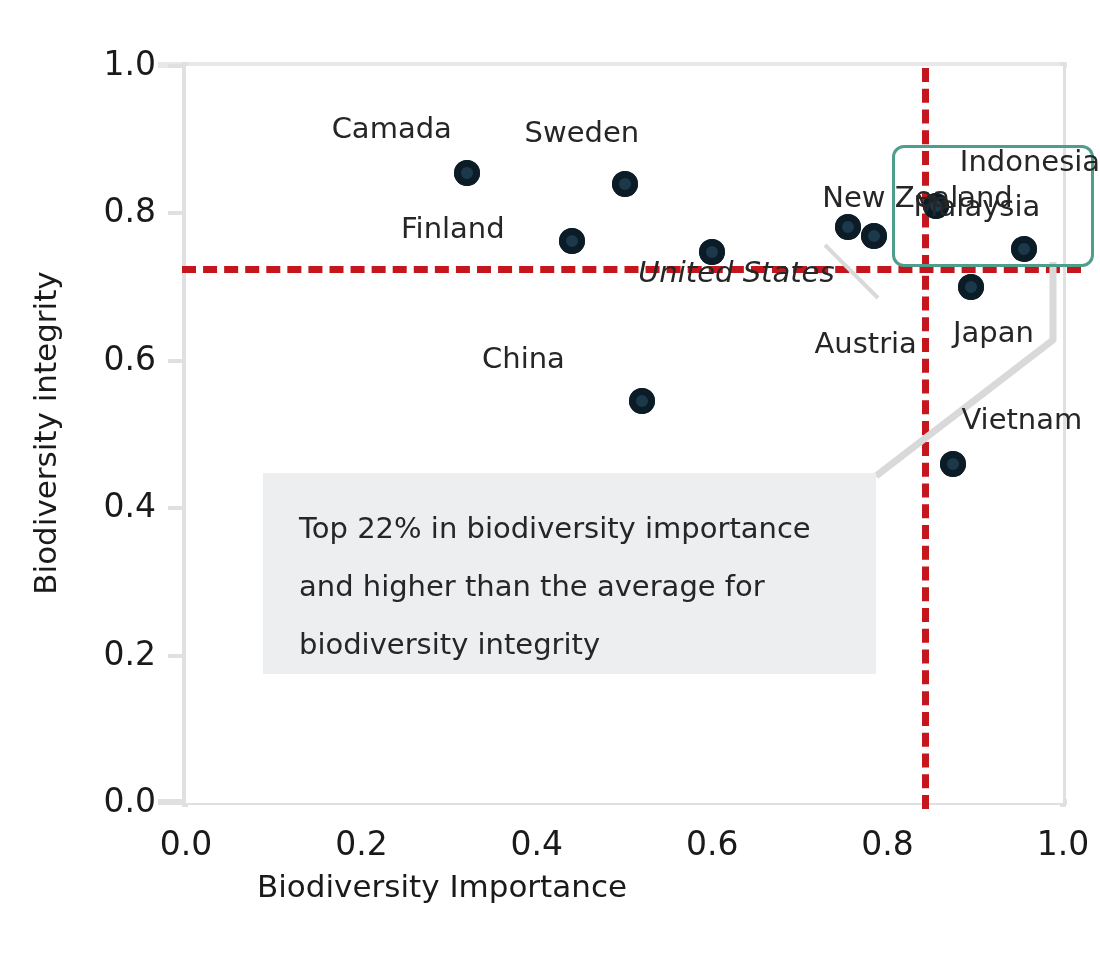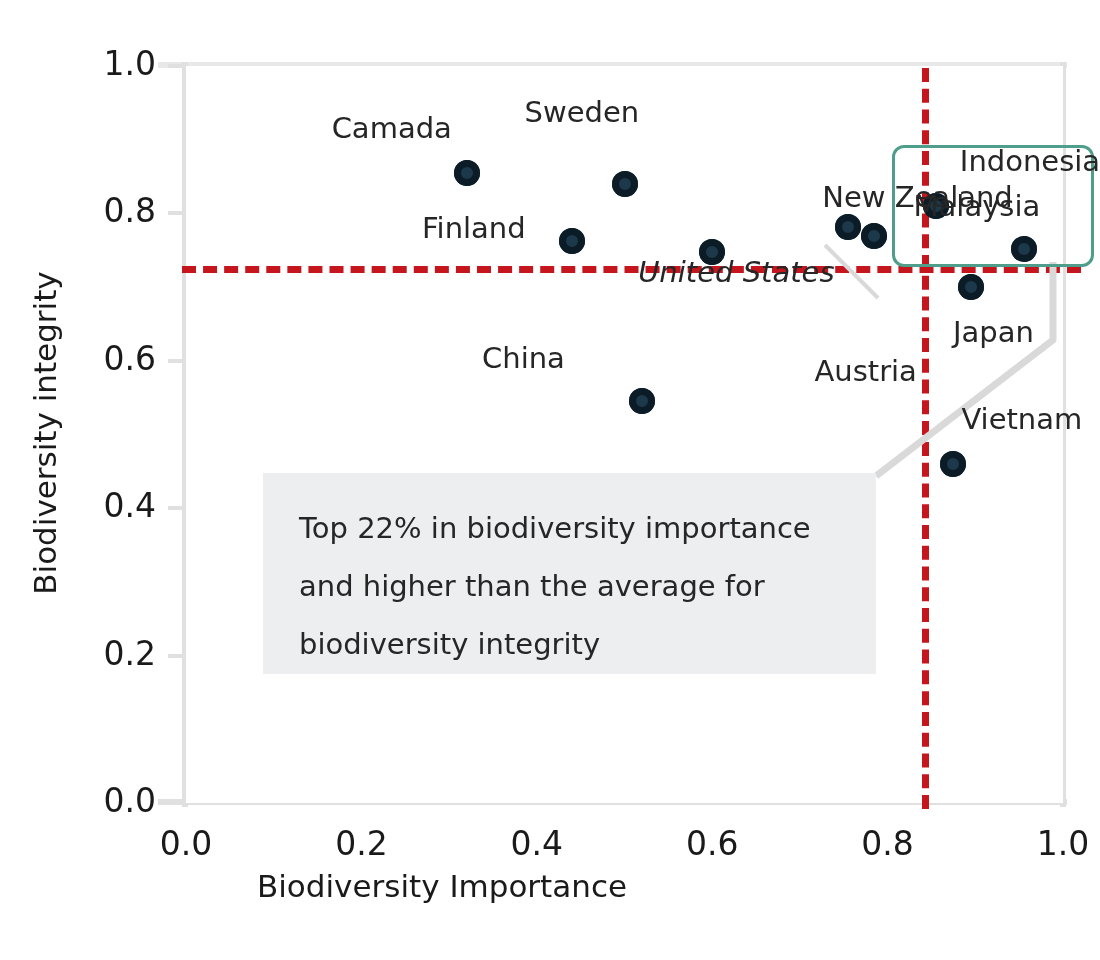--- a/index.html
+++ b/index.html
@@ -251,25 +251,25 @@
       <div class="marker" style="left: 848.135px; top: 226.666px;"></div>
       <div class="marker" style="left: 874.445px; top: 235.51px;"></div>
       <div class="marker" style="left: 935.835px; top: 206.03px;"></div>
       <div class="marker" style="left: 1023.53px; top: 248.776px;"></div>
       <div class="marker" style="left: 970.915px; top: 287.1px;"></div>
       <div class="marker" style="left: 953.375px; top: 463.98px;"></div>
       <div class="marker" style="left: 642.04px; top: 401.335px;"></div>
     </div>
   <div id="labels-layer">
       <div class="point-label" style="left: 331.64px; top: 110.865px;">Camada</div>
-      <div class="point-label" style="left: 524.5px; top: 95px;">Sweden</div>
-      <div class="point-label" style="left: 422px; top: 210.669px;">Finland</div>
+      <div class="point-label" style="left: 524.5px; top: 115px;">Sweden</div>
+      <div class="point-label" style="left: 401px; top: 210.669px;">Finland</div>
       <div class="point-label" style="left: 822.2px; top: 179.724px;">New Zealand</div>
       <div class="point-label" style="left: 638.135px; top: 254.666px; font-style: italic;">United States</div>
-      <div class="point-label" style="left: 814.445px; top: 325.51px; margin-top: 28px;">Austria</div>
+      <div class="point-label" style="left: 814.445px; top: 325.51px;">Austria</div>
       <div class="point-label" style="left: 959.835px; top: 144.03px;">Indonesia</div>
       <div class="point-label" style="left: 913.535px; top: 188.776px; text-align: right;">Malaysia</div>
       <div class="point-label" style="left: 952.915px; top: 315.1px;">Japan</div>
       <div class="point-label" style="left: 961.375px; top: 401.98px;">Vietnam</div>
       <div class="point-label" style="left: 482.04px; top: 341.335px;">China</div>
     </div>
 
   <div class="annotation-box">
     <div class="annotation-line">Top 22% in biodiversity importance</div>
     <div class="annotation-line">and higher than the average for</div>

